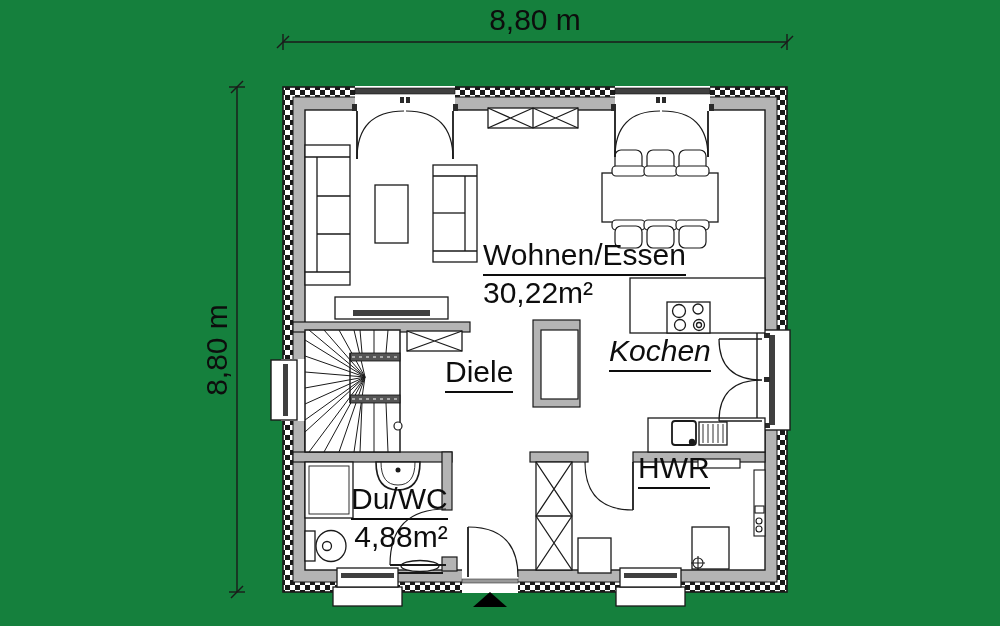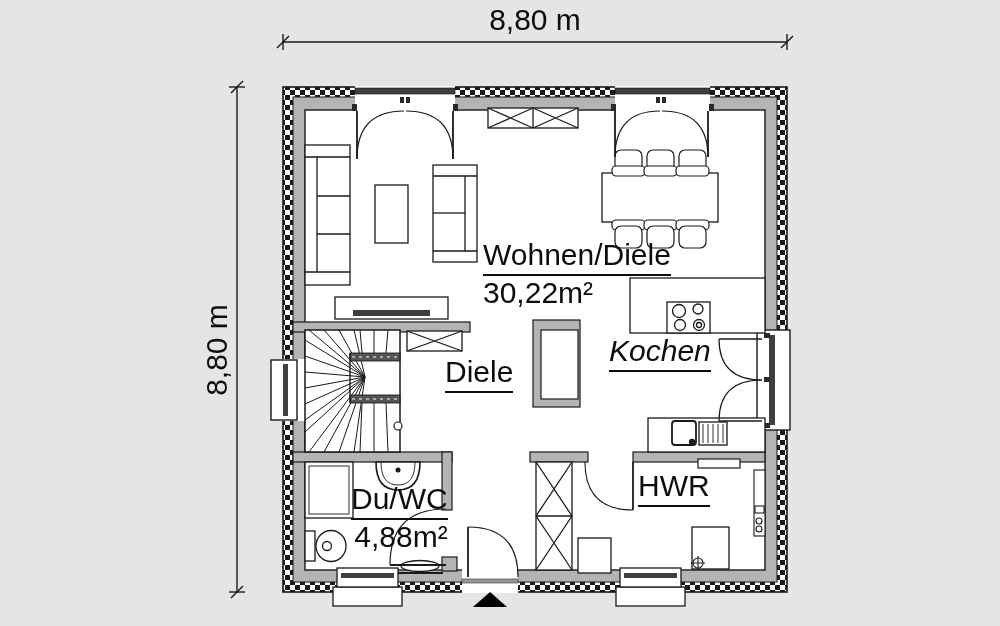--- a/index.html
+++ b/index.html
@@ -1,26 +1,26 @@
 <!DOCTYPE html>
 <html><head>
 <meta charset="utf-8">
 <style>
   html,body{margin:0;padding:0;background:#fff;}
-  #stage{position:relative;width:1000px;height:626px;background:#e5e5e5;overflow:hidden;
+  #stage{position:relative;width:1000px;height:626px;background:#15803d;overflow:hidden;
          font-family:"Liberation Sans","DejaVu Sans",sans-serif;color:#0d0d0d;}
   #plan-svg{position:absolute;left:0;top:0;}
   .room-label{position:absolute;font-size:30px;line-height:1.16;letter-spacing:0;color:#0d0d0d;white-space:nowrap;}
   .room-label .rn{display:inline-block;border-bottom:2px solid #0d0d0d;padding-bottom:1px;}
   .room-label .ra{display:block;}
   .lbl-wohnen{left:483px;top:238px;}
   .lbl-kochen{left:609px;top:334px;font-style:italic;}
   .lbl-diele{left:421px;top:355px;margin-left:24px;}
   .lbl-duwc{left:351px;top:482px;text-align:right;}
-  .lbl-hwr{left:638px;top:469px;}
+  .lbl-hwr{left:638px;top:451px;}
   .dim-label{position:absolute;font-size:30px;color:#0d0d0d;white-space:nowrap;}
   .dim-top{left:385px;top:3px;width:300px;text-align:center;}
   .dim-left{left:150px;top:330px;width:140px;height:40px;text-align:center;
             transform:rotate(-90deg);transform-origin:center;}
 </style>
 </head>
 <body>
 
 <div id="stage">
 
@@ -290,21 +290,21 @@
     <line x1="231" y1="598" x2="243" y2="586"></line>
   </g>
 
   <polygon points="490,592 473,607 507,607" fill="#000000"></polygon>
 </svg>
 
 <div class="dim-label dim-top">8,80 m</div>
 <div class="dim-label dim-left">8,80 m</div>
 
 <div class="room-label lbl-wohnen">
-  <span class="rn">Wohnen/Diele</span>
+  <span class="rn">Wohnen/Essen</span>
   <span class="ra">30,22m²</span>
 </div>
 <div class="room-label lbl-kochen">
   <span class="rn">Kochen</span>
 </div>
 <div class="room-label lbl-diele">
   <span class="rn">Diele</span>
 </div>
 <div class="room-label lbl-duwc">
   <span class="rn">Du/WC</span>

